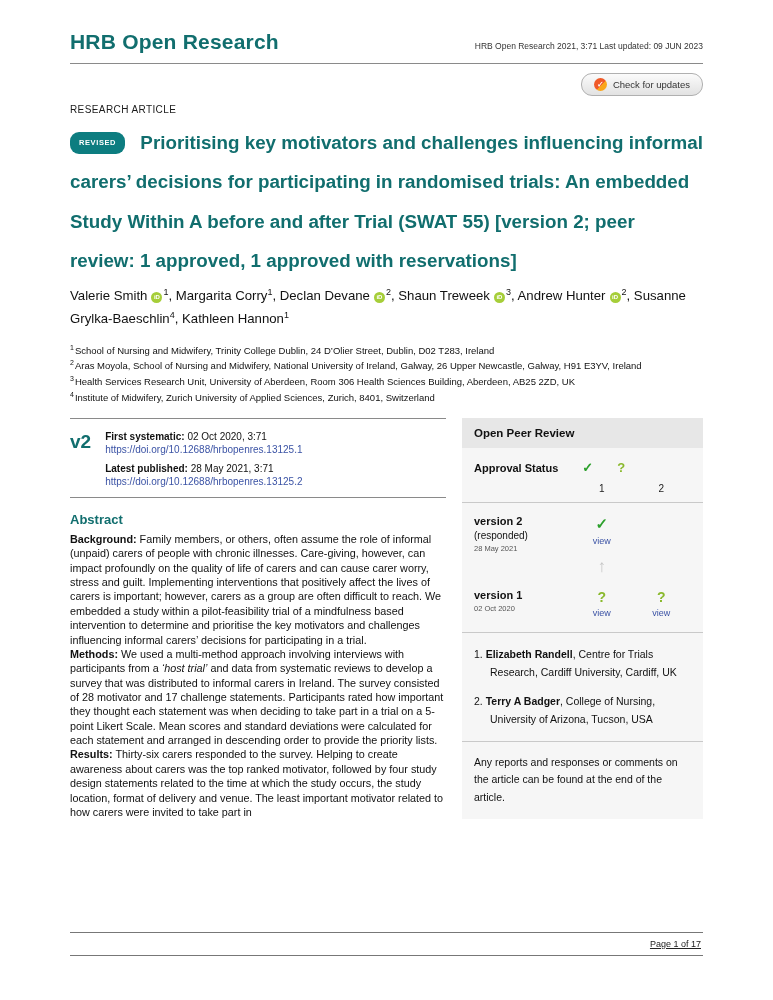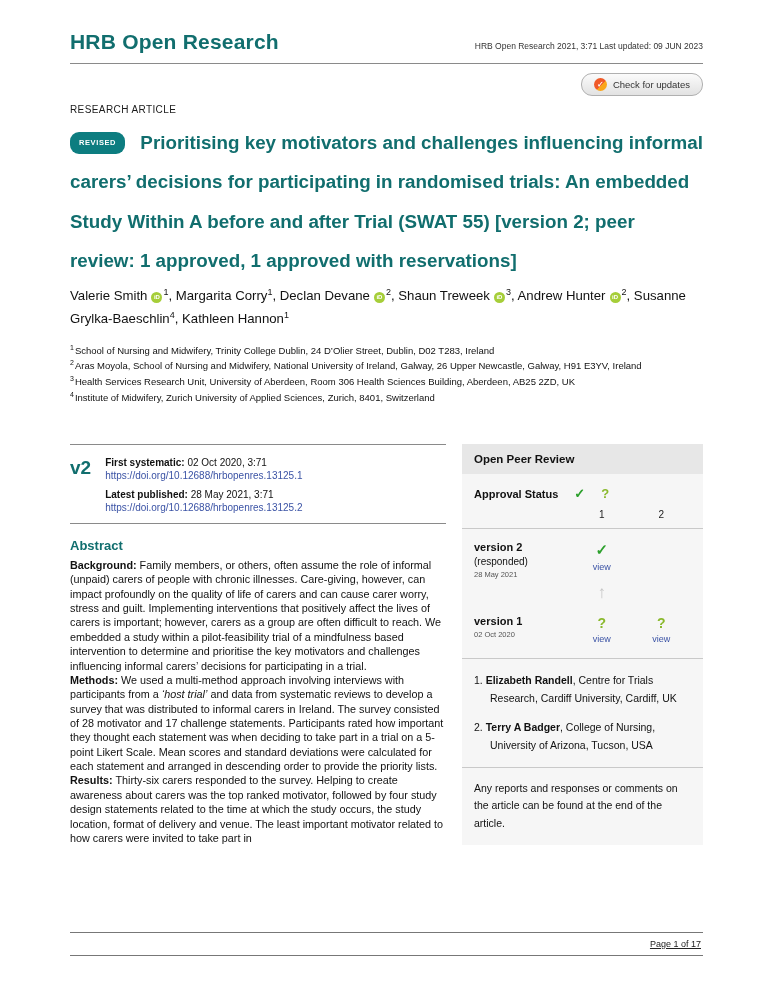--- a/index.html
+++ b/index.html
@@ -28,38 +28,38 @@
 
   .authors{margin-top:4px;font-size:13.2px;line-height:1.7;color:#111;}
   .orcid{display:inline-block;width:11px;height:11px;border-radius:50%;background:#a6ce39;
       color:#fff;font-size:6px;line-height:11px;text-align:center;font-weight:700;
       margin:0 1px 0 4px;vertical-align:1px;cursor:pointer;}
   .authors sup{font-size:9px;}
 
   .affils{margin-top:12px;font-size:9.5px;line-height:1.55;color:#111;}
   .affils sup{font-size:7px;margin-right:1px;}
 
-  .columns{display:flex;margin-top:38px;gap:16px;align-items:flex-start;}
+  .columns{display:flex;margin-top:12px;gap:16px;align-items:flex-start;}
   .left-col{width:376px;flex:0 0 auto;}
   .right-col{width:241px;flex:0 0 auto;background:#f6f6f6;}
 
   .pub-block{border-top:1px solid #8a8a8a;border-bottom:1px solid #8a8a8a;
       padding:12px 0 10px;display:flex;gap:14px;}
   .vnum{font-size:19px;font-weight:700;color:#116e6e;}
   .pub-details{font-size:10px;color:#111;}
   .pub-line b{font-weight:700;}
   .doi{display:block;color:#3b53a5;font-size:10px;text-decoration:none;margin-top:2px;cursor:pointer;}
   .latest{margin-top:8px;}
 
   .abs-h{margin:14px 0 5px;font-size:13px;color:#116e6e;font-weight:700;}
   .abs-text{font-size:10.8px;line-height:1.33;color:#111;}
   .abs-text p{margin:0;}
 
   .opr-header{background:#e7e7e7;font-size:11.5px;font-weight:700;padding:9px 12px;color:#111;}
-  .opr-status{padding:12px 12px 8px;font-weight:700;font-size:11px;display:flex;align-items:center;gap:16px;}
+  .opr-status{padding:12px 12px 8px;font-weight:700;font-size:11px;display:flex;align-items:center;gap:24px;}
   .icon-check{color:#2ca02c;font-weight:700;font-size:13px;}
   .icon-q{color:#8ab92d;font-weight:700;font-size:13px;}
   .icon-check.big{font-size:15px;}
   .icon-q.big{font-size:14px;}
 
   .opr-grid{display:grid;grid-template-columns:98px 1fr 1fr;padding:0 12px;align-items:start;}
   .opr-grid .c{text-align:center;}
   .opr-grid.head{padding-bottom:8px;border-bottom:1px solid #c9c9c9;font-size:10px;color:#222;}
   .vrow{padding-top:12px;}
   .vname{font-weight:700;font-size:11px;}

